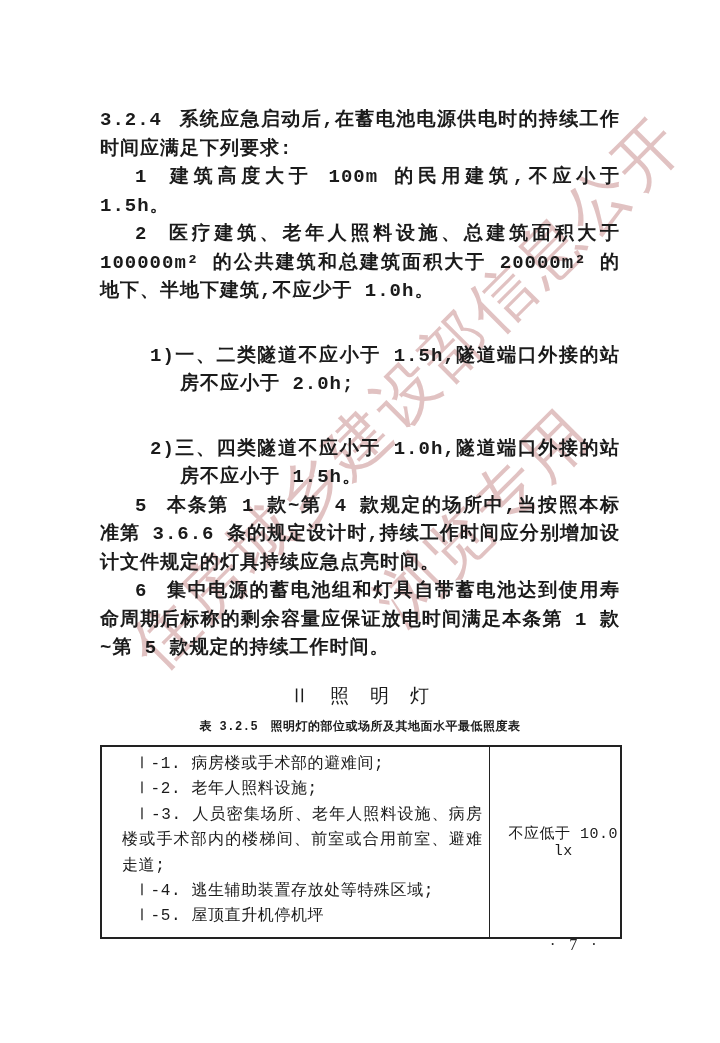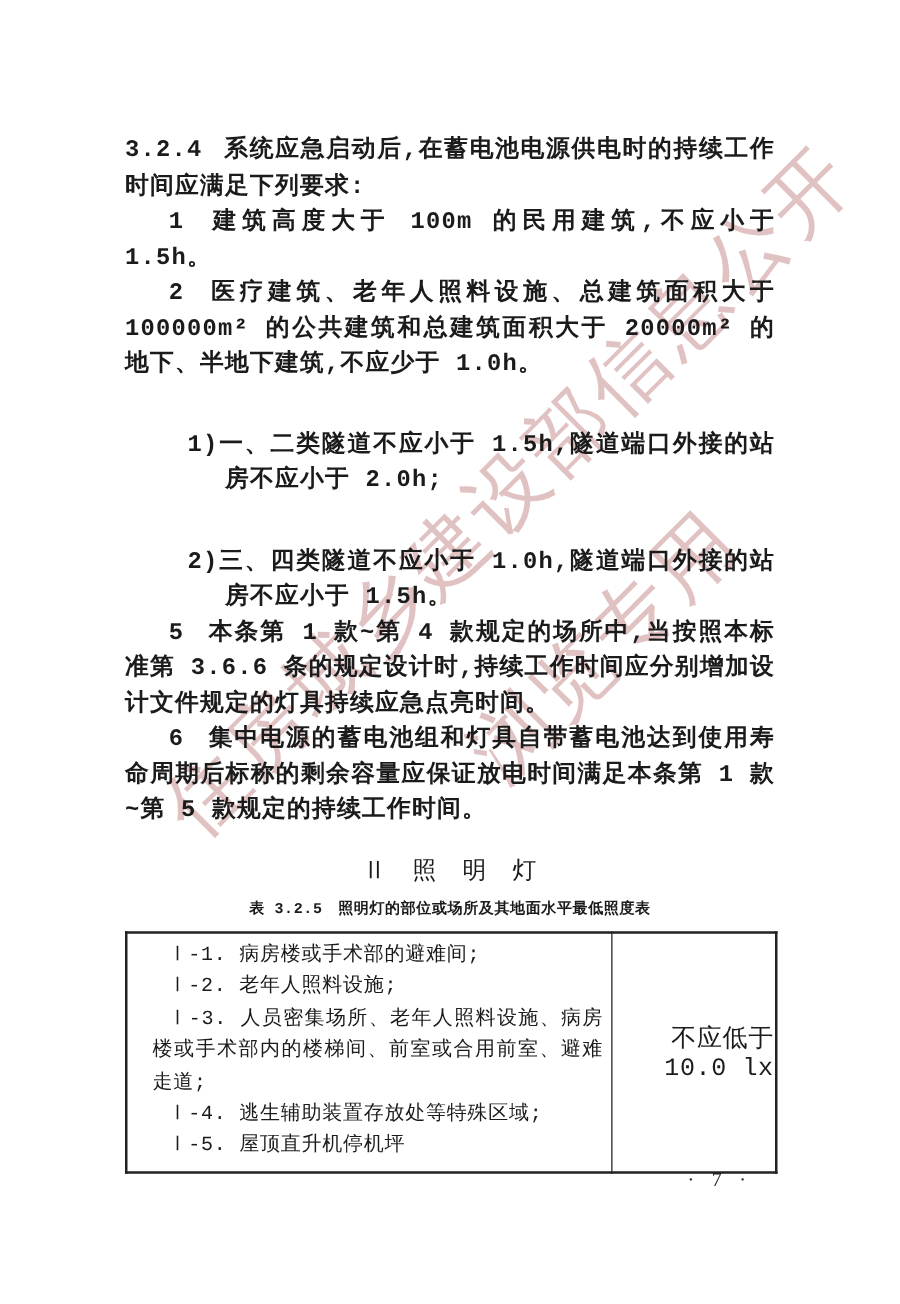--- a/index.html
+++ b/index.html
@@ -87,22 +87,22 @@
   col.c2 { width:132px; }
   td.loc {
     font-size:16px;
     line-height:25.4px;
     padding:5px 6px 7px 20px;
     letter-spacing:0.6px;
     vertical-align:top;
   }
   td.loc .tline { text-indent:12px; text-align:justify; }
   td.lux {
-    font-size:20px;
-    text-align:right;
+    font-size:15px;
+    text-align:center;
     vertical-align:middle;
     letter-spacing:0.5px;
     padding-left:18px;
   }
 
   
   .pagenum {
     position:absolute;
     left:550px; top:936px;
     z-index:2;

